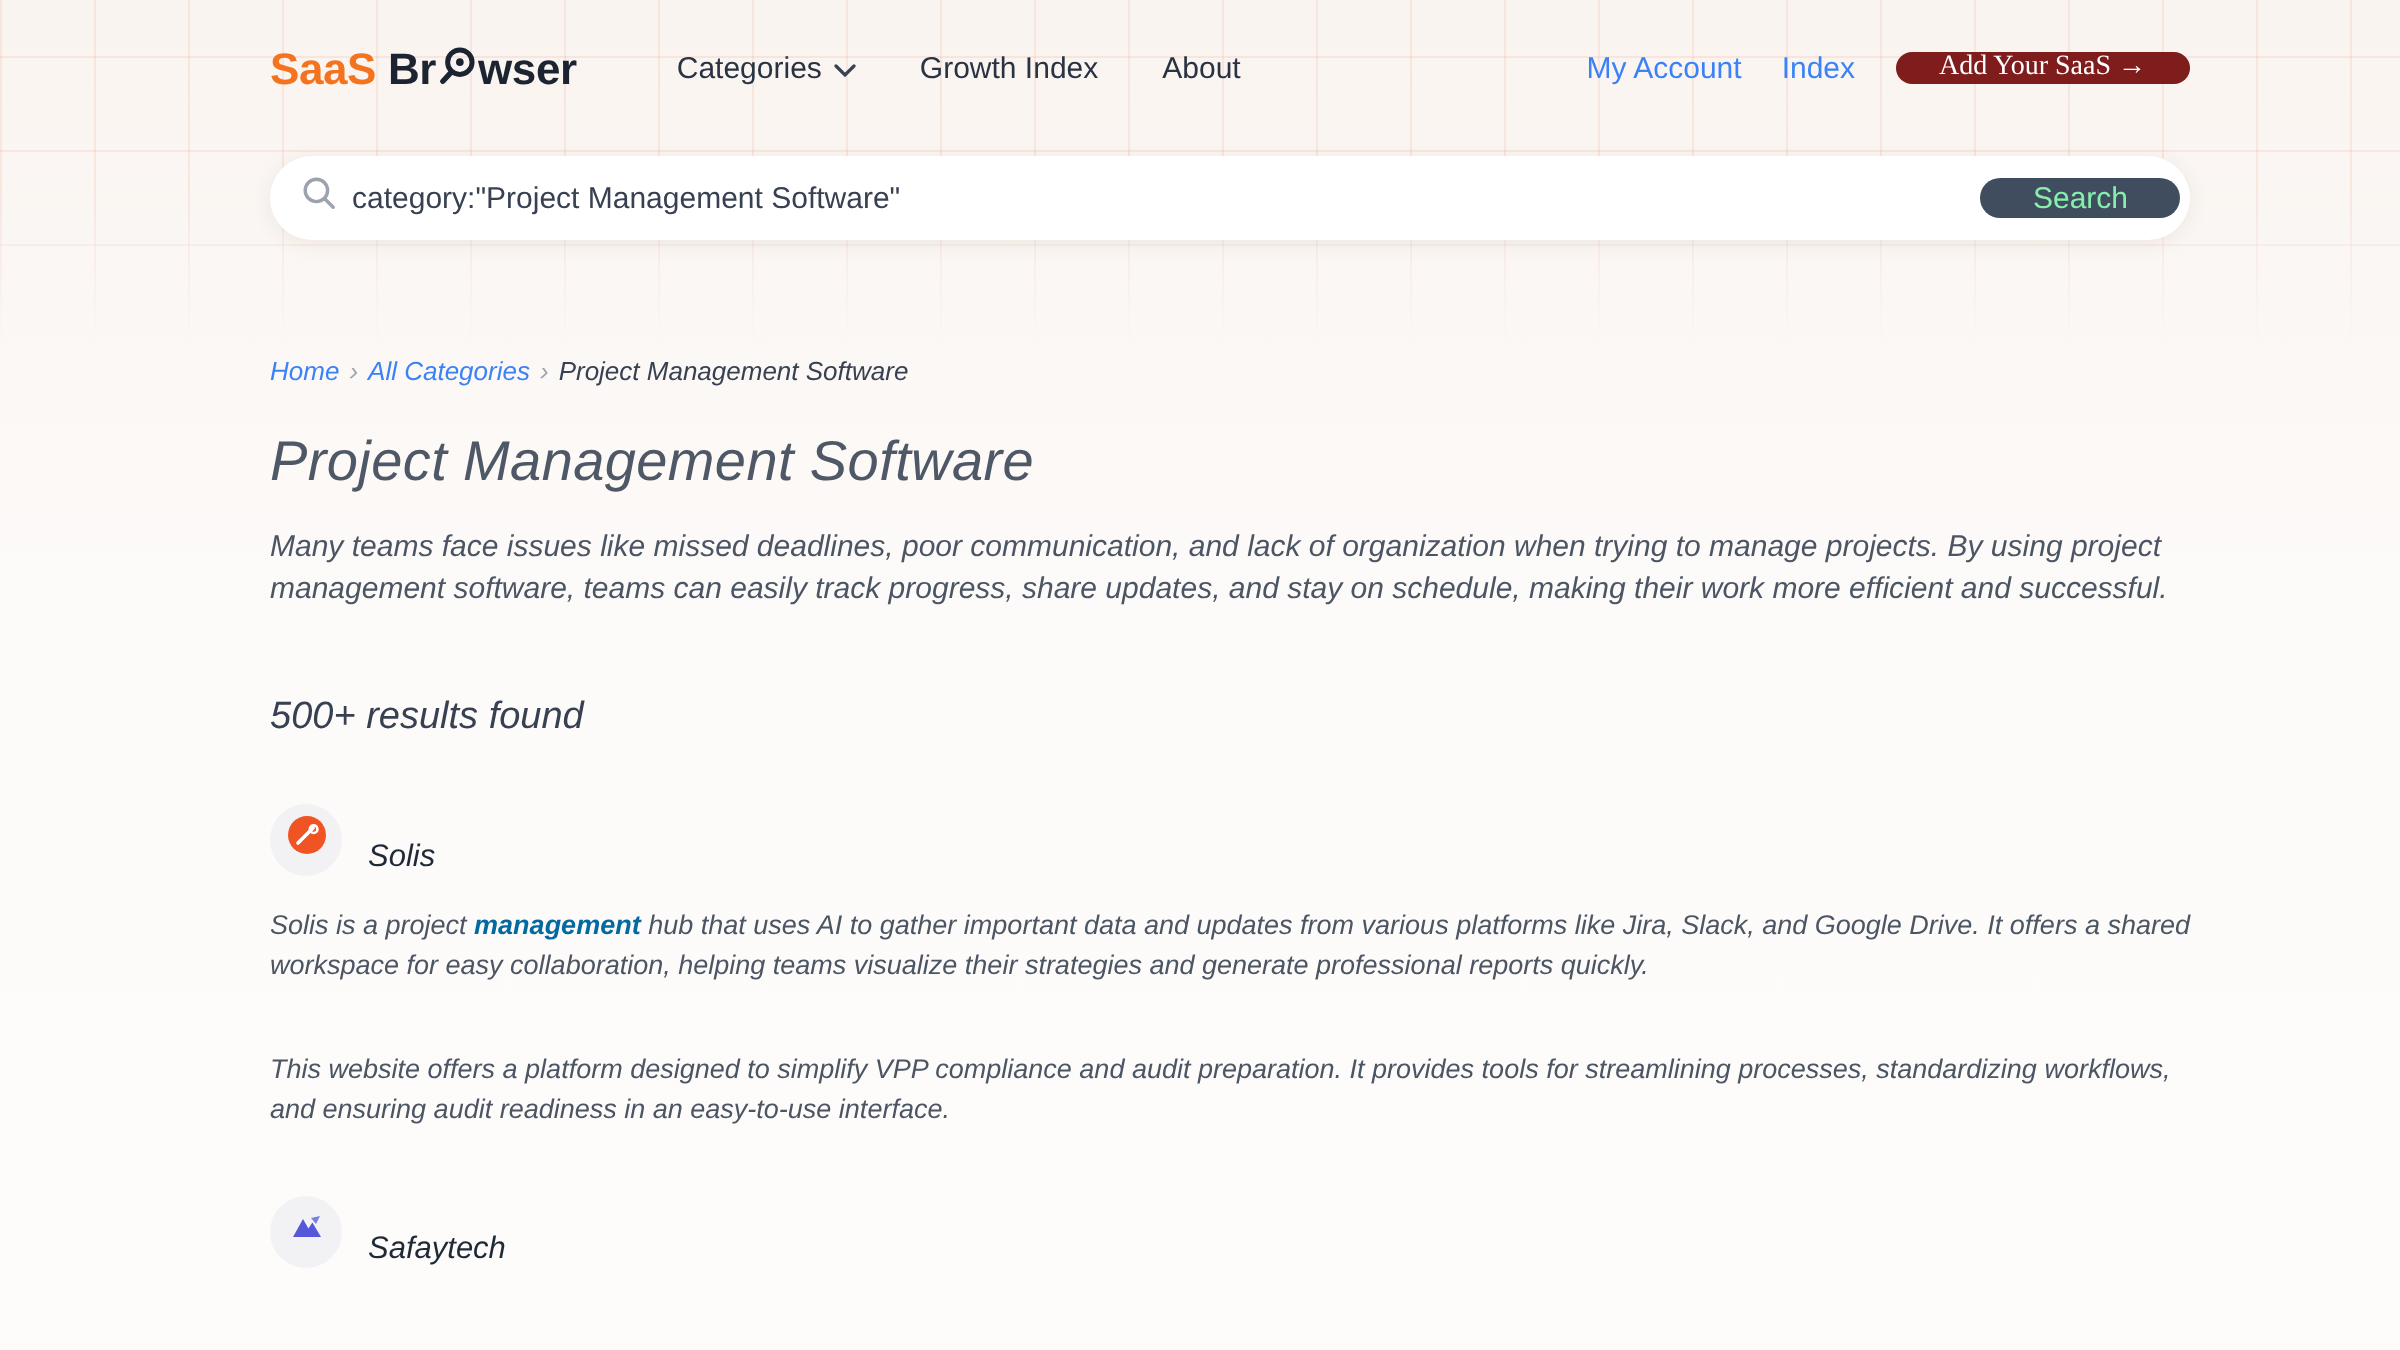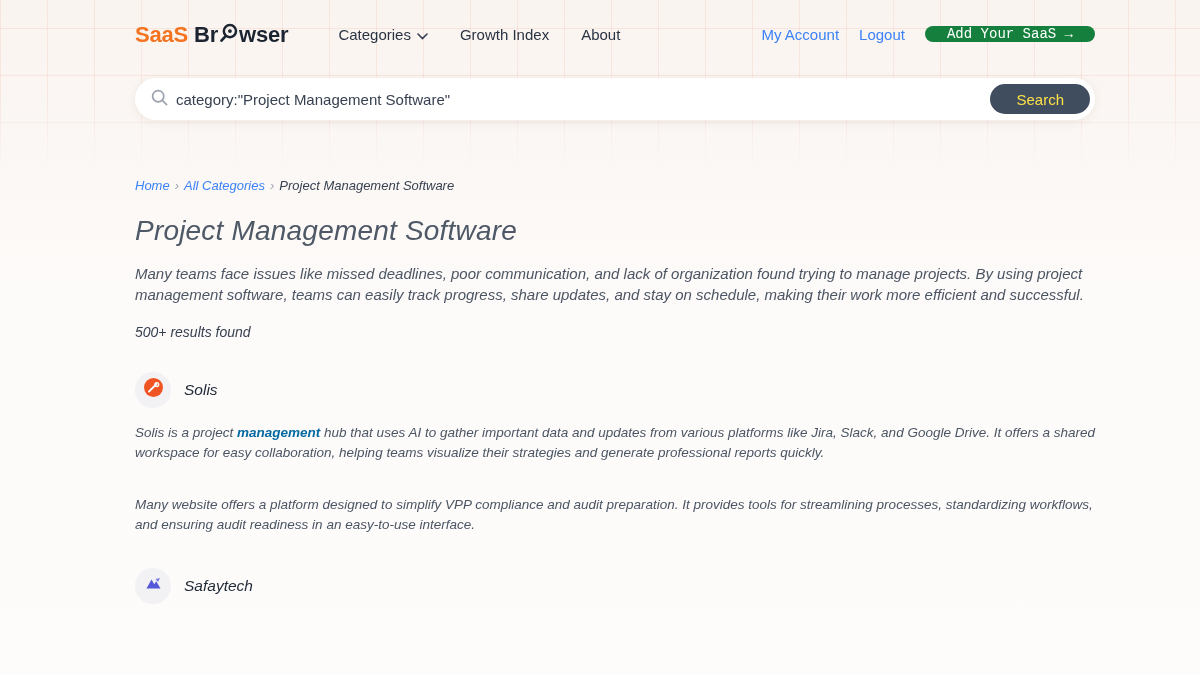--- a/index.html
+++ b/index.html
@@ -25,52 +25,52 @@
   .header { display:flex; align-items:center; padding-top:16px; height:52px;justify-content:flex-end; }
   .logo { font-size:22px; font-weight:700; letter-spacing:-0.2px; white-space:nowrap; cursor:pointer; }
   .logo .orange { color:#f4731f; }
   .logo .dark { color:#1c2431; }
   .logo svg { vertical-align:-3px; }
   .nav { display:flex; align-items:center; gap:32px; margin-left:50px; font-size:15px; color:#2a3342; }
   .nav-item { display:flex; align-items:center; gap:6px; cursor:pointer; }
   .header-right { margin-left:auto; display:flex; align-items:center; gap:20px; font-size:15px; }
   .header-link { color:#3b82f6; cursor:pointer; text-decoration:none; }
   .add-saas-btn {
-    background:#15803d; color:#fff; border:none; font-size:14px;
-    padding:0 22px; border-radius:22px; cursor:pointer; font-family:Liberation Mono, monospace;
+    background:#7f1d1d; color:#fff; border:none; font-size:14px;
+    padding:0 22px; border-radius:22px; cursor:pointer; font-family:Liberation Serif, serif;
   }
 
   
   .search-wrap { margin-top:26px; }
   .search-bar {
     width:960px; height:42px; background:#ffffff; border-radius:24px;
     box-shadow:0 2px 10px rgba(90,60,40,0.08);
     display:flex; align-items:center; padding:0 5px 0 16px;
   }
   .search-bar input {
     border:none; outline:none; flex:1; font-size:15px; color:#374151;
     font-family:inherit; background:transparent; margin-left:8px;
   }
   .search-btn {
-    background:#3f4d5f; color:#fde047; border:none; font-size:15px;
-    height:30px; padding:0 26px; border-radius:18px; cursor:pointer; font-family:inherit;
+    background:#3f4d5f; color:#86efac; border:none; font-size:15px;
+    height:20px; padding:0 26px; border-radius:18px; cursor:pointer; font-family:inherit;
   }
 
   
   .main { margin-top:58px;font-style:italic; }
   .breadcrumb { font-size:13px; color:#6b7280; }
   .breadcrumb a { color:#3b82f6; text-decoration:none; cursor:pointer; }
   .breadcrumb .sep { margin:0 5px; color:#9ca3af; }
   .breadcrumb .current { color:#374151; }
   h1.page-title { margin-top:22px; font-size:28px; font-weight:500; color:#4e5866; letter-spacing:0.2px; }
   .page-desc { margin-top:16px; font-size:15px; line-height:1.42; color:#4b5563; max-width:958px; }
-  .results-count { margin-top:18px; font-size:14px; color:#374151; }
+  .results-count { margin-top:42px; font-size:19px; color:#374151; }
 
   .listing { margin-top:32px; }
-  .listing-head { display:flex; align-items:center; gap:13px; cursor:pointer; }
+  .listing-head { display:flex; align-items:flex-end; gap:13px; cursor:pointer; }
   .avatar {
     width:36px; height:36px; border-radius:50%; background:#f2f1f4;
     display:flex; align-items:center; justify-content:center; flex:0 0 auto;
   }
   .listing-name { font-size:15.5px; font-weight:500; color:#1f2937; }
   .listing-desc { margin-top:15px; font-size:13.5px; line-height:1.5; color:#4b5563; max-width:960px; }
   .listing-desc b { font-weight:700; color:#0369a1; }
 </style>
 </head>
 <body>
@@ -99,21 +99,21 @@
       <div class="nav-item">
         <span>Growth Index</span>
       </div>
       <div class="nav-item">
         <span>About</span>
       </div>
     </div>
 
     <div class="header-right">
       <a class="header-link">My Account</a>
-      <a class="header-link">Logout</a>
+      <a class="header-link">Index</a>
       <button class="add-saas-btn">Add Your SaaS →</button>
     </div>
   </div>
 
   <div class="search-wrap">
     <div class="search-bar">
       <span><svg width="17" height="17" viewBox="0 0 17 17" fill="none">
             <circle cx="7.2" cy="7.2" r="5.6" stroke="#9ca3af" stroke-width="1.7"></circle>
             <line x1="11.6" y1="11.6" x2="15.6" y2="15.6" stroke="#9ca3af" stroke-width="1.7" stroke-linecap="round"></line>
           </svg></span>
@@ -123,40 +123,40 @@
   </div>
 
   <div class="main">
 
     <div class="breadcrumb">
       <a>Home</a><span class="sep">›</span><a>All Categories</a><span class="sep">›</span><span class="current">Project Management Software</span>
     </div>
 
     <h1 class="page-title">Project Management Software</h1>
 
-    <p class="page-desc">Many teams face issues like missed deadlines, poor communication, and lack of organization found trying to manage projects. By using project management software, teams can easily track progress, share updates, and stay on schedule, making their work more efficient and successful.</p>
+    <p class="page-desc">Many teams face issues like missed deadlines, poor communication, and lack of organization when trying to manage projects. By using project management software, teams can easily track progress, share updates, and stay on schedule, making their work more efficient and successful.</p>
 
     <div class="results-count">500+ results found</div>
 
     <div class="listing">
       <div class="listing-head">
         <div class="avatar">
           <span><svg width="21" height="21" viewBox="0 0 21 21">
                 <circle cx="10.5" cy="10.5" r="9.5" fill="#f05423"></circle>
                 <path d="M6 14.5 L13.5 7" stroke="#fff" stroke-width="1.8" stroke-linecap="round"></path>
                 <circle cx="13.8" cy="7.6" r="1.9" fill="none" stroke="#fff" stroke-width="1.3"></circle>
               </svg></span>
         </div>
         <span class="listing-name">Solis</span>
       </div>
       <p class="listing-desc"><span>Solis is a project </span><b>management</b><span> hub that uses AI to gather important data and updates from various platforms like Jira, Slack, and Google Drive. It offers a shared workspace for easy collaboration, helping teams visualize their strategies and generate professional reports quickly.</span></p>
     </div>
 
     <div class="listing">
-      <p class="listing-desc"><span>Many website offers a platform designed to simplify VPP compliance and audit preparation. It provides tools for streamlining processes, standardizing workflows, and ensuring audit readiness in an easy-to-use interface.</span></p>
+      <p class="listing-desc"><span>This website offers a platform designed to simplify VPP compliance and audit preparation. It provides tools for streamlining processes, standardizing workflows, and ensuring audit readiness in an easy-to-use interface.</span></p>
     </div>
 
     <div class="listing">
       <div class="listing-head">
         <div class="avatar">
           <span><svg width="19" height="19" viewBox="0 0 19 19">
                 <path d="M2.5 14.5 L7.5 5.5 L10.2 10.2 L12.2 7.2 L16.5 14.5 Z" fill="#5558d9"></path>
                 <path d="M11.5 5 L16 4 L14 8 Z" fill="#7b7de6"></path>
               </svg></span>
         </div>

